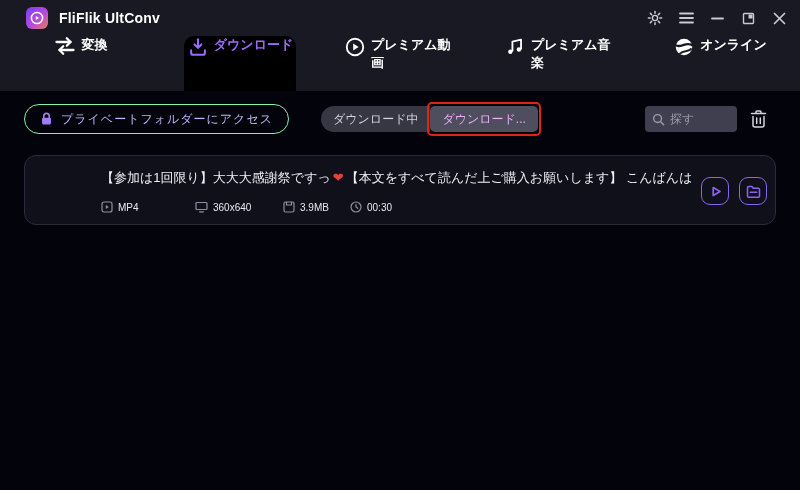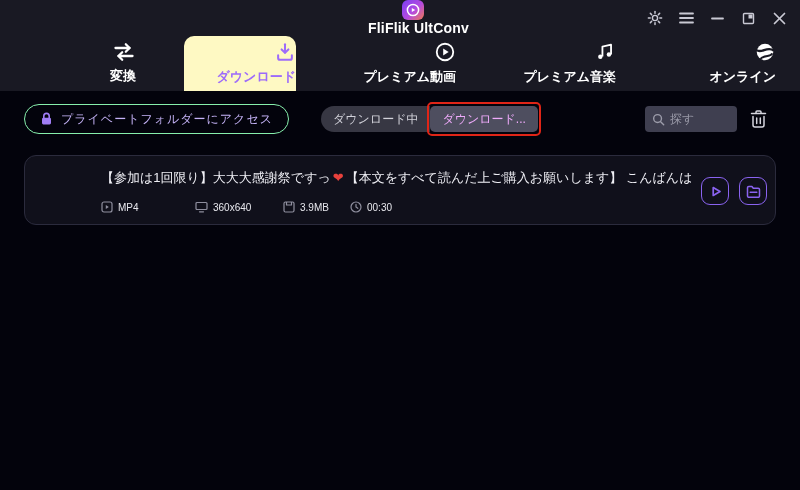--- a/index.html
+++ b/index.html
@@ -2,36 +2,36 @@
 <html><head>
 <meta charset="utf-8">
 <style>
   * { margin:0; padding:0; box-sizing:border-box; }
   html,body { background:#000; }
   body { font-family:"Liberation Sans","DejaVu Sans",sans-serif; }
   #app { position:relative; width:800px; height:490px; overflow:hidden; background:#03030c; }
 
   
   .titlebar { position:absolute; left:0; top:0; width:800px; height:36px; background:#191923;
-              display:flex; align-items:center; padding:0 0 0 26px;flex-direction:column; }
+              display:flex; align-items:center; padding:0 0 0 26px; }
   .logo { width:22px; height:22px; border-radius:6px;
           background:linear-gradient(135deg,#7b3ff2 0%,#b44ae0 55%,#f07a4e 100%);
           display:flex; align-items:center; justify-content:center; }
   .logo svg { display:block; }
   .app-title { color:#ffffff; font-size:14px; font-weight:bold; margin-left:11px; letter-spacing:.2px; }
   .win-controls { position:absolute; right:10px; top:0; height:36px; display:flex; align-items:center; gap:9px; }
   .win-btn { width:22px; height:26px; display:flex; align-items:center; justify-content:center; color:#c9c9d4; cursor:pointer; }
 
   
   .tabbar { position:absolute; left:0; top:36px; width:800px; height:55px; background:#191923; display:flex; }
   .tab { width:160px; height:55px; display:flex; align-items:flex-end; justify-content:center; }
-  .tab-box { width:112px; height:55px; display:flex; flex-direction:column; align-items:flex-end;
+  .tab-box { width:112px; height:55px; display:flex; align-items:flex-start;
              justify-content:center; gap:5px; border-radius:10px 10px 0 0; color:#ffffff; cursor:pointer; }
   .tab-label { font-size:13px; font-weight:bold; }
-  .tab.active .tab-box { background:#fef9c3; color:#9d6bfa; }
+  .tab.active .tab-box { background:#000000; color:#9d6bfa; }
 
   
   .content { position:absolute; left:0; top:91px; width:800px; height:399px; background:#03030c; }
 
   .private-btn { position:absolute; left:24px; top:13px; height:30px; padding:0 15px;
                  display:flex; align-items:center; gap:8px; border:1px solid #86efac; border-radius:15px;
                  background:transparent; cursor:pointer; }
   .private-btn span { color:#c5b3f7; font-size:12px; letter-spacing:1px; }
 
   .segments { position:absolute; left:321px; top:15px; height:26px; display:flex; }

